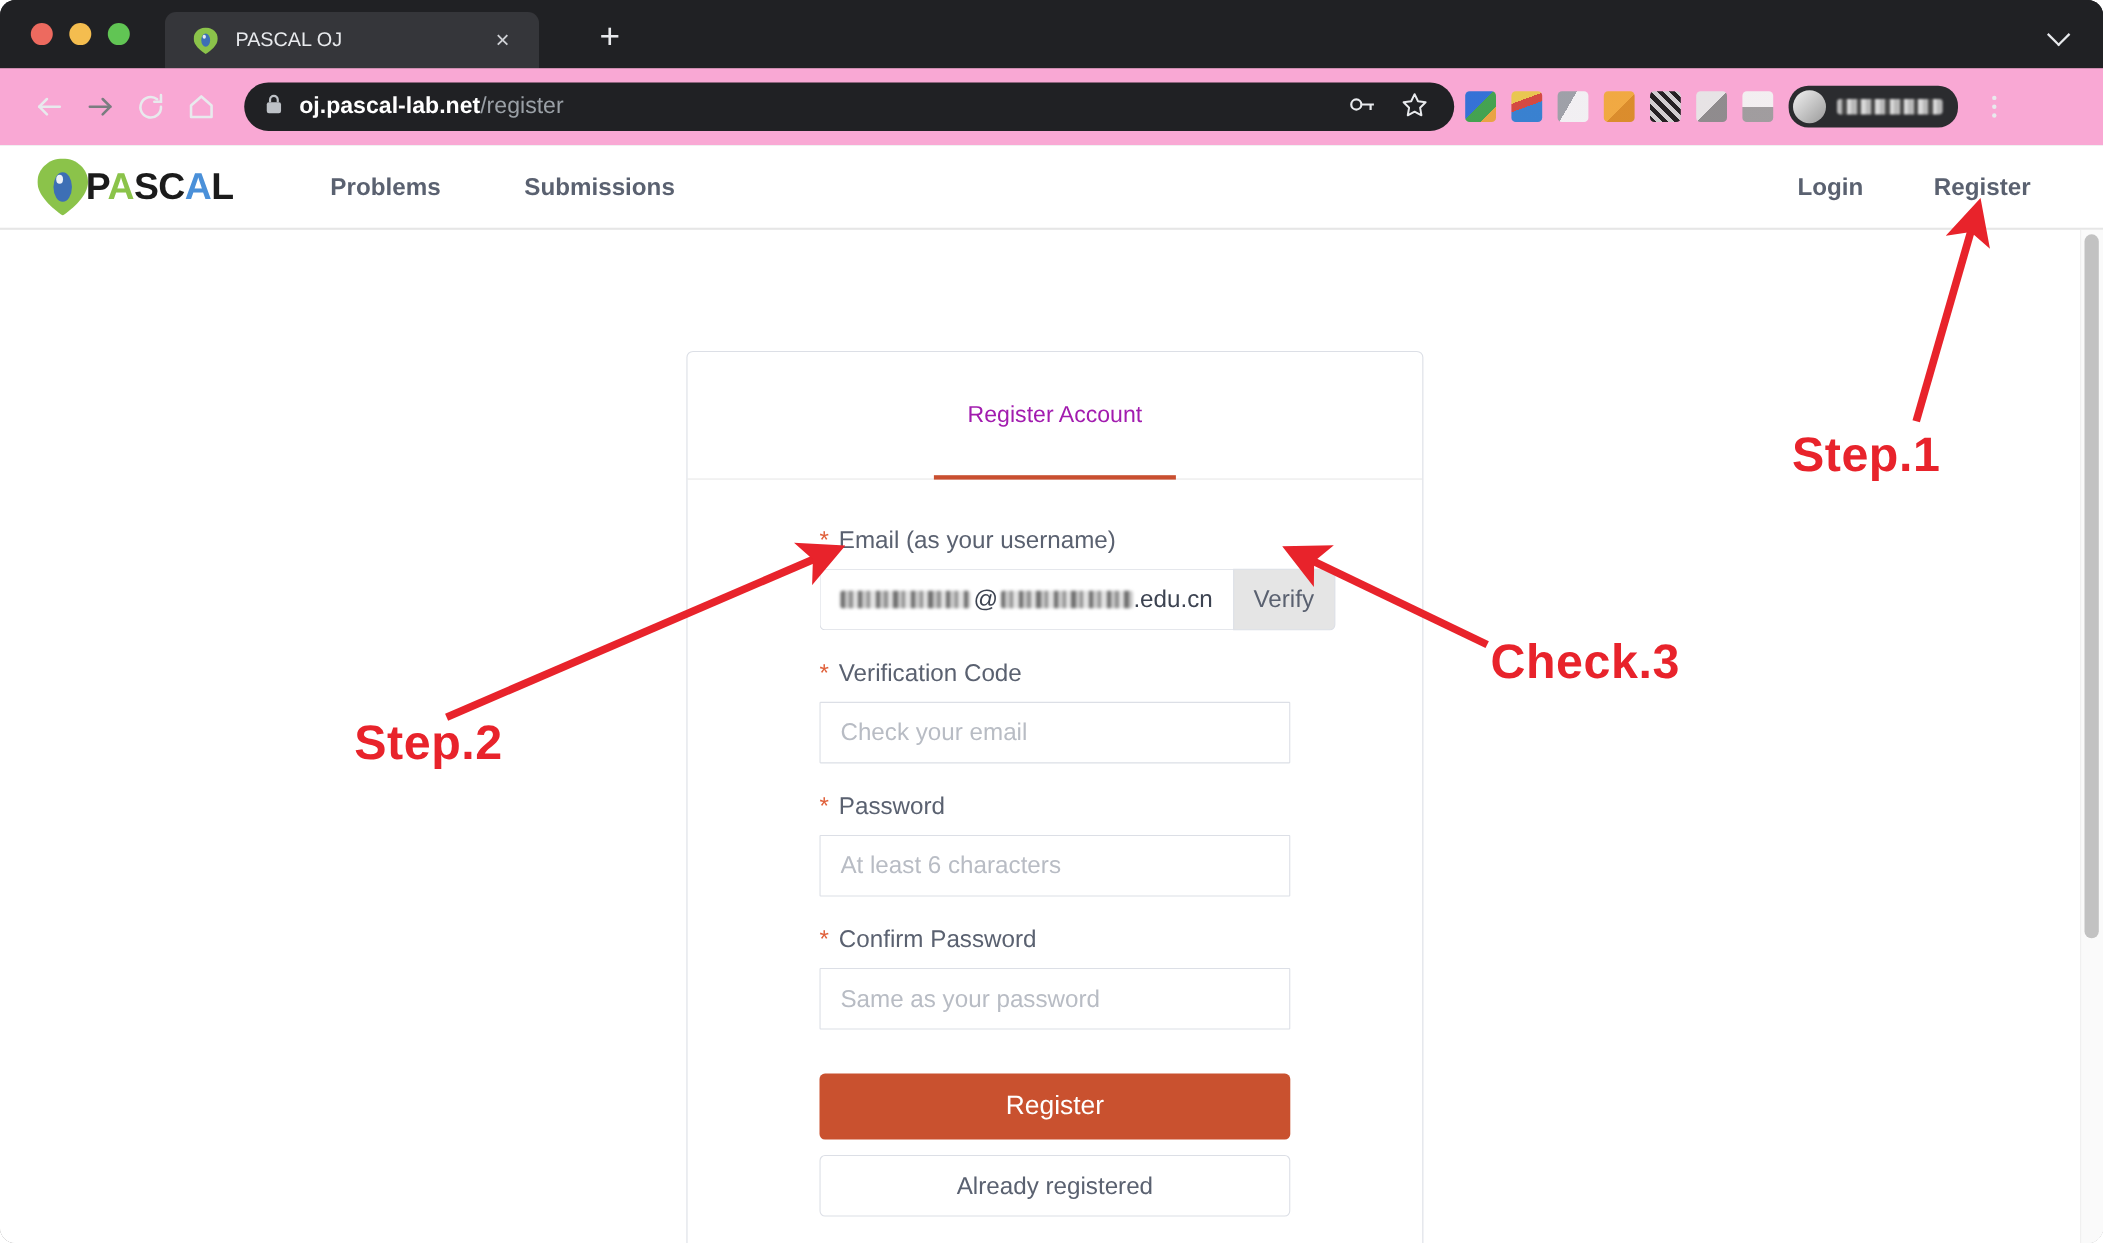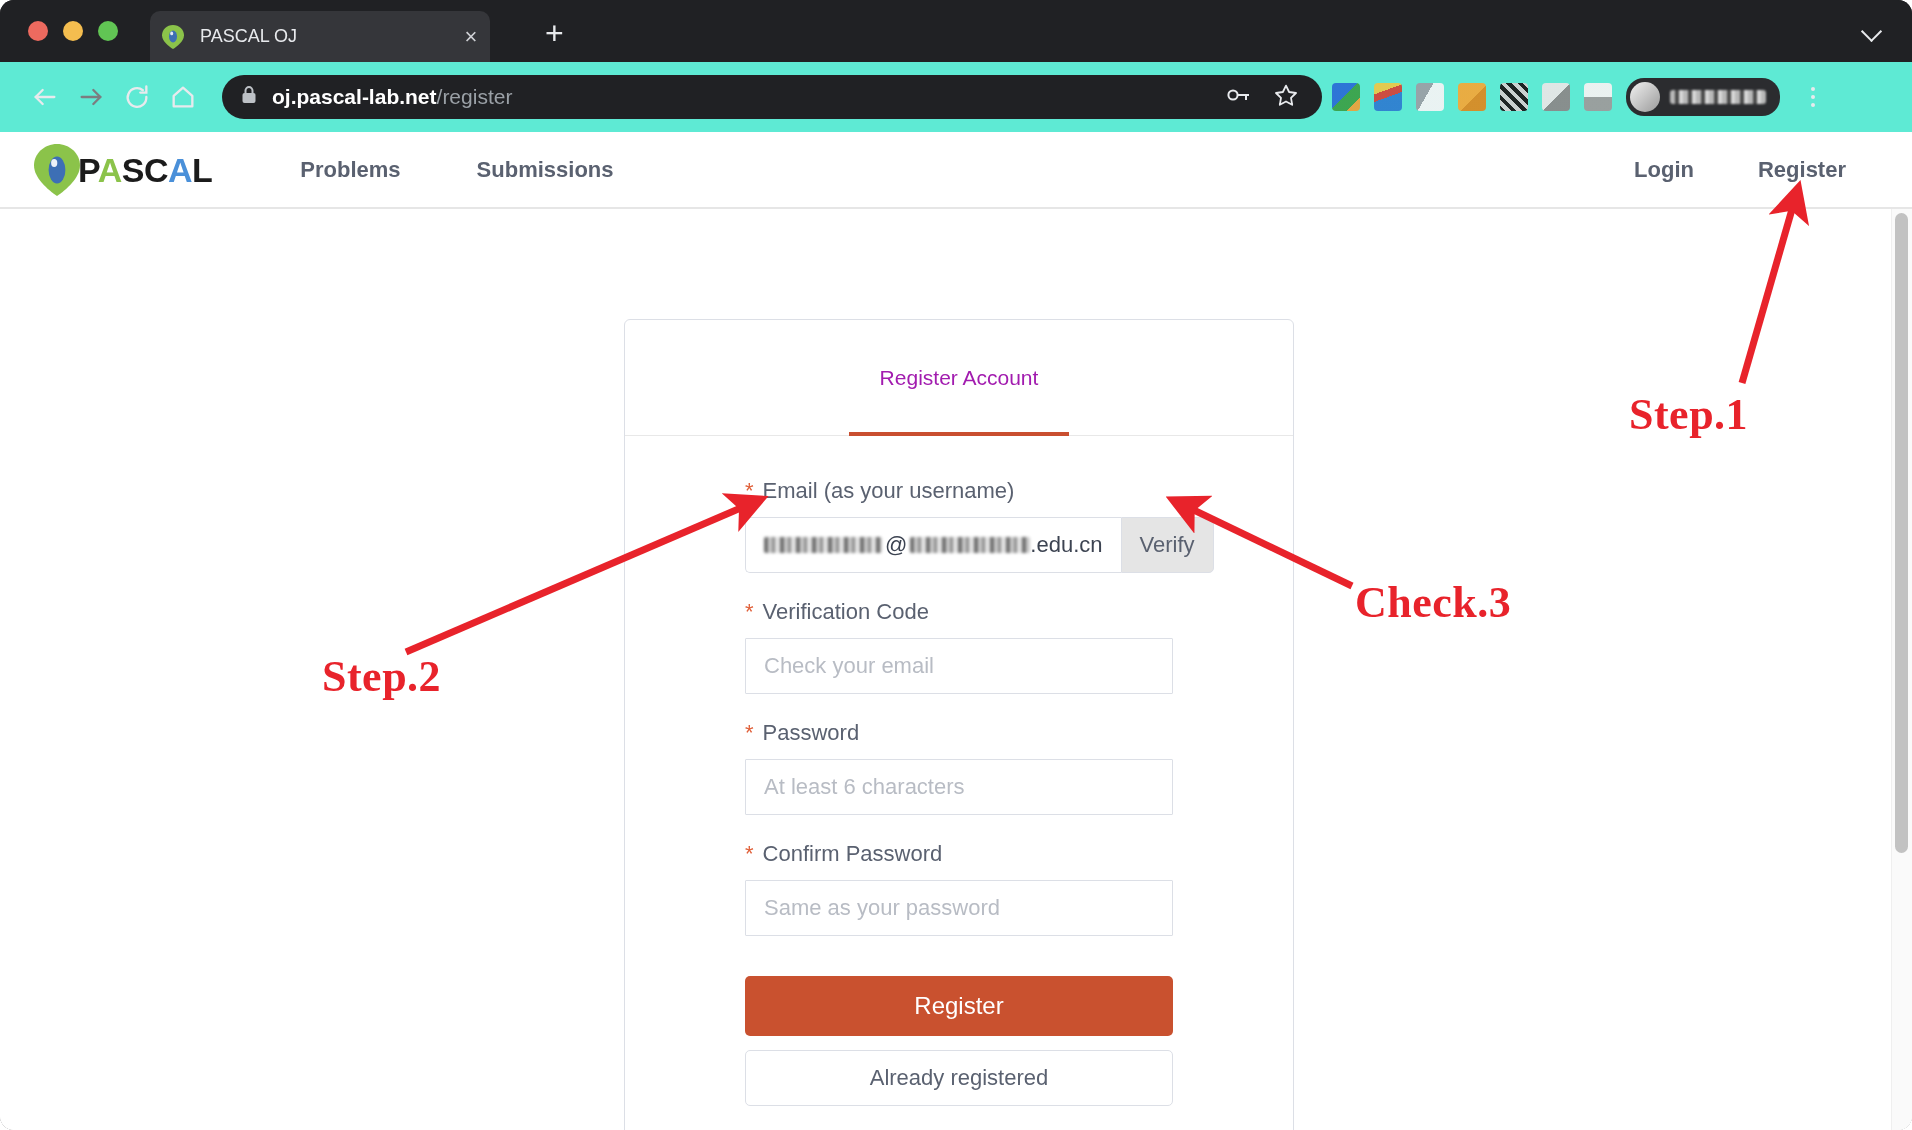--- a/index.html
+++ b/index.html
@@ -32,21 +32,21 @@
   .dot.red { background: #ed6a5f; }
   .dot.yellow { background: #f4bd4f; }
   .dot.green { background: #61c554; }
 
   .tab {
     position: absolute; left: 150px; top: 11px;
     width: 340px; height: 51px;
     background: #35363a;
     border-radius: 10px 10px 0 0;
     display: flex; align-items: center;
-    padding: 0 6px;
+    padding: 0 20px;
   }
   .tab-favicon { width: 22px; height: 24px; position: relative; flex: 0 0 auto; margin-left: 6px; }
   .tab-title {
     color: #e8eaed; font-size: 18px; margin-left: 16px;
     white-space: nowrap; overflow: hidden; text-overflow: ellipsis;
     flex: 1 1 auto;
   }
   .tab-close {
     color: #d0d2d6; font-size: 22px; line-height: 1;
     width: 26px; text-align: center; flex: 0 0 auto;
@@ -64,21 +64,21 @@
   .chev-down::after {
     content: ""; position: absolute; left: 2px; top: 2px;
     width: 13px; height: 13px;
     border-right: 2.5px solid #e8eaed; border-bottom: 2.5px solid #e8eaed;
     transform: rotate(45deg);
   }
 
   .omnibar {
     position: relative;
     height: 70px;
-    background: #5eead4;
+    background: #f9a8d4;
     display: flex; align-items: center;
     padding: 0 22px;
   }
   .navbtn {
     width: 46px; height: 46px;
     display: flex; align-items: center; justify-content: center;
     color: #e8eaed; flex: 0 0 auto;
   }
   .navbtn.dim { color: #7b7d80; }
   .navbtn svg { display: block; }
@@ -284,21 +284,21 @@
   .anno-layer {
     position: absolute; left: 0; top: 0;
     width: 1912px; height: 1130px;
     pointer-events: none;
   }
   .step-label {
     position: absolute;
     color: #e8232b;
     font-weight: 700;
     font-size: 44px;
-    font-family: Liberation Serif, serif;
+    font-family: Liberation Sans, sans-serif;
     letter-spacing: 0.5px;
     white-space: nowrap;
   }
   #step1-label { left: 1629px; top: 389px; }
   #step2-label { left: 322px; top: 651px; }
   #step3-label { left: 1355px; top: 577px; }
 </style>
 </head>
 <body>
 

